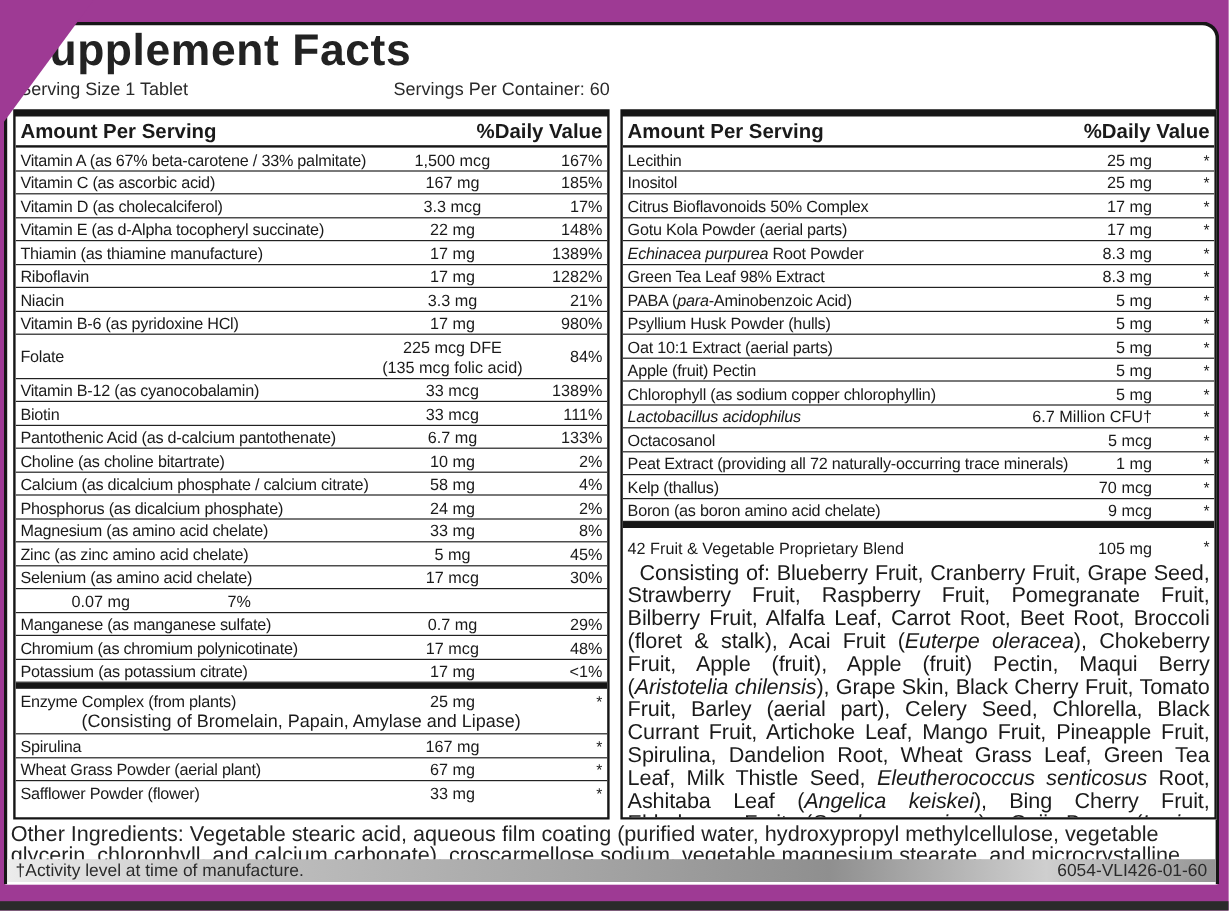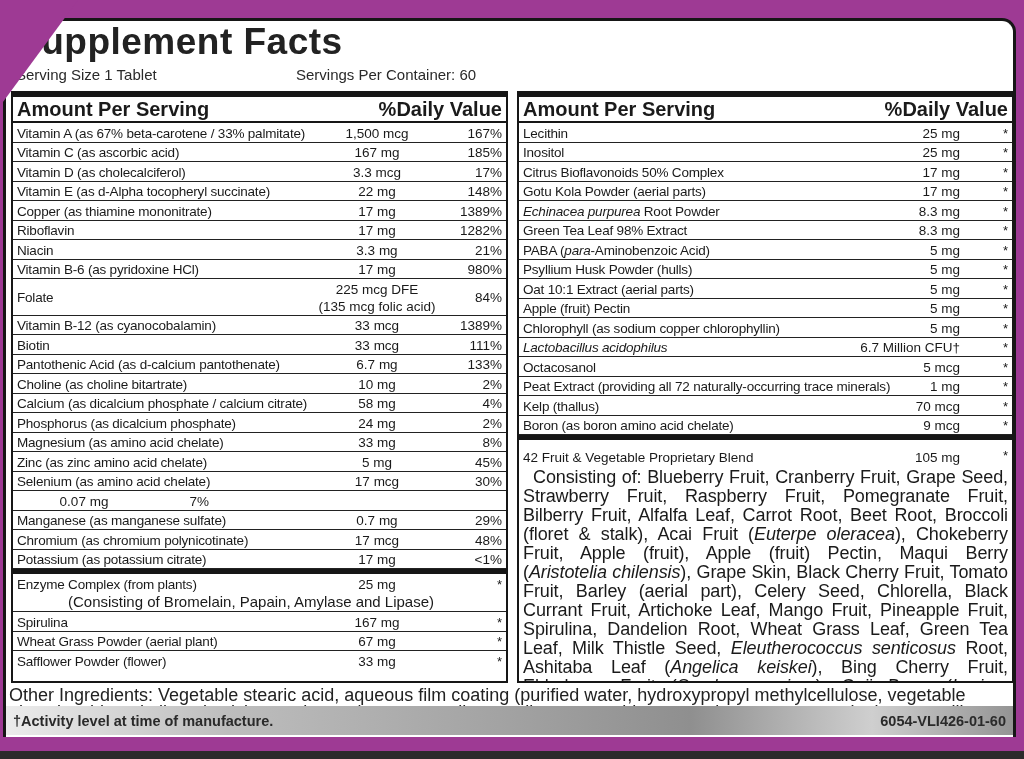--- a/index.html
+++ b/index.html
@@ -21,33 +21,33 @@
   }
   .bottom-dark-strip {
     position:absolute; left:0; right:0; bottom:0; height:8px; background:#2b2b2b;
   }
   .title {
     position:absolute; left:10px; top:0px;
     font-size:37px; font-weight:bold; letter-spacing:0.5px; color:#222;
     white-space:nowrap;
   }
   .serving-row { position:absolute; top:45px; left:10px; right:10px; font-size:15px; color:#2a2a2a; }
-  .serving-row .spc { position:absolute; left:280px; top:0; }
+  .serving-row .spc { position:absolute; left:312px; top:0; }
 
   .box {
     position:absolute; top:70px; width:497px; height:592px;
     border:2.5px solid #161616; border-top-width:6px; background:#fff;
     overflow:hidden;
   }
   .left-box { left:5px; }
   .right-box { left:511px; }
 
   .col-header {
     display:flex; justify-content:space-between;
-    font-weight:bold; font-size:20px; line-height:17px;
+    font-weight:bold; font-size:17px; line-height:17px;
     padding:4px 4px 3px; border-bottom:2px solid #161616;
   }
 
   .row { border-bottom:1.5px solid #222; }
   .rows .row:last-child { border-bottom:none; }
   .line {
     display:flex; align-items:center;
     font-size:13.5px; line-height:17px; padding:1.5px 4px 0;
   }
   .nm { flex:1; white-space:nowrap; min-width:0; letter-spacing:-0.2px; }
@@ -66,25 +66,25 @@
     font-size:18px; line-height:19px; letter-spacing:-0.1px;
     text-align:justify; text-indent:10px; padding:1px 4px 5px;
   }
   .dv-footnote { border-top:5px solid #161616; font-size:14px; padding:5px 4px; }
 
   .other-ingredients {
     position:absolute; top:666px; left:3px; right:3px;
     font-size:18px; line-height:16.5px; color:#222;
   }
   .bottom-strip {
-    position:absolute; left:0; right:0; bottom:0; height:31px;
+    position:absolute; left:0; right:0; bottom:0; height:21px;
     background:linear-gradient(90deg,#ececec 0%,#bdbdbd 22%,#a2a2a2 50%,#8f8f8f 68%,#cfcfcf 86%,#949494 100%);
     border-bottom:2px solid #ffffff;
     display:flex; justify-content:space-between; align-items:center;
-    padding:0 7px; font-size:14.5px; color:#2a2a2a;font-weight:bold;
+    padding:0 7px; font-size:14.5px; color:#2a2a2a;
   }
   i { font-style:italic; }
 </style>
 </head>
 <body>
 
 <div class="canvas">
   <div class="label-panel">
 
     <div class="title">Supplement Facts</div>
@@ -123,21 +123,21 @@
           </div>
           <div class="row">
             <div class="line">
               <span class="nm">Vitamin E (as d-Alpha tocopheryl succinate)</span>
               <span class="amt">22 mg</span>
               <span class="dv">148%</span>
             </div>
           </div>
           <div class="row">
             <div class="line">
-              <span class="nm">Copper (as thiamine mononitrate)</span>
+              <span class="nm">Thiamin (as thiamine manufacture)</span>
               <span class="amt">17 mg</span>
               <span class="dv">1389%</span>
             </div>
           </div>
           <div class="row">
             <div class="line">
               <span class="nm">Riboflavin</span>
               <span class="amt">17 mg</span>
               <span class="dv">1282%</span>
             </div>

